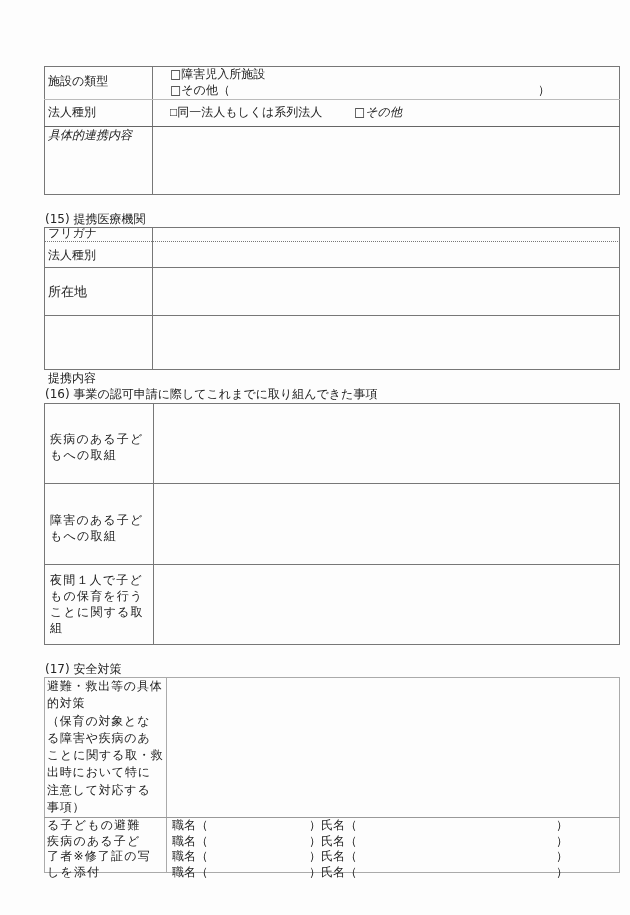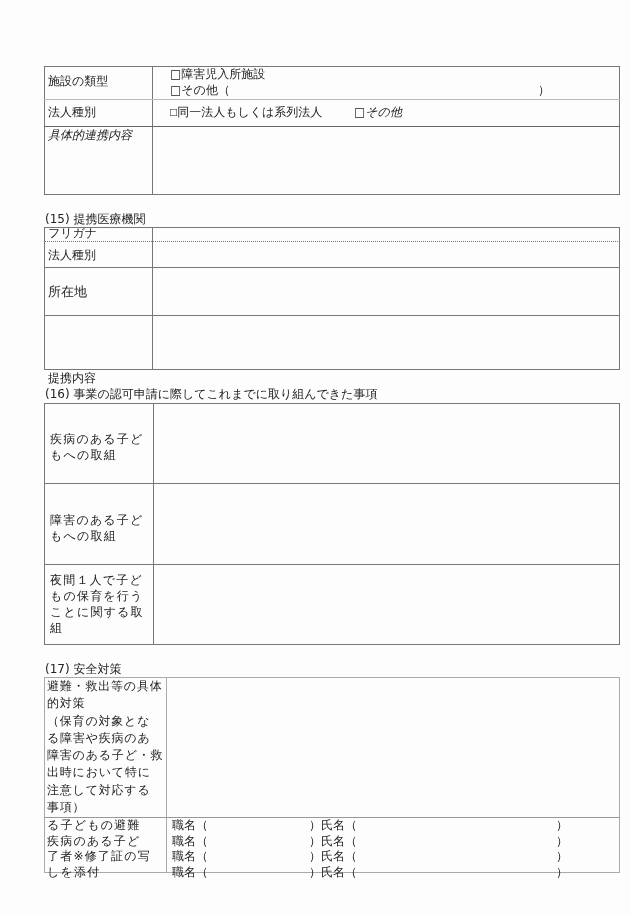--- a/index.html
+++ b/index.html
@@ -89,21 +89,21 @@
 <div>
   <div class="box" style="left:44px;top:677px;width:576px;height:196px;border:1px solid #aaa;"></div>
   <div class="line-v" style="left:166px;top:677px;height:196px;border-left:1px solid #aaa;"></div>
   <div class="line-h" style="left:44px;top:817px;width:576px;border-top:1px solid #999;"></div>
 
   <div class="ml" style="left:47px;top:678px;line-height:17.3px;letter-spacing:0.8px;">
     <div>避難・救出等の具体</div>
     <div>的対策</div>
     <div>（保育の対象とな</div>
     <div>る障害や疾病のあ</div>
-    <div>障害のある子ど・救</div>
+    <div>ことに関する取・救</div>
     <div>出時において特に</div>
     <div>注意して対応する</div>
     <div>事項）</div>
   </div>
   <div class="abs" style="left:167px;top:678px;width:452px;height:138px;"></div>
 
   <div class="ml" style="left:47px;top:818px;line-height:15.5px;letter-spacing:1.2px;">
     <div>る子どもの避難</div>
     <div>疾病のある子ど</div>
     <div>了者※修了証の写</div>

